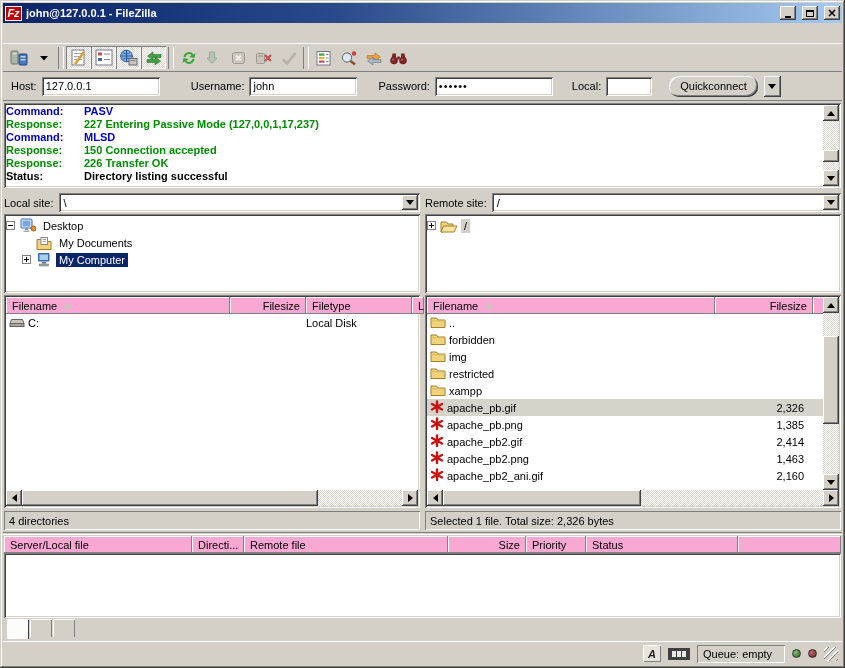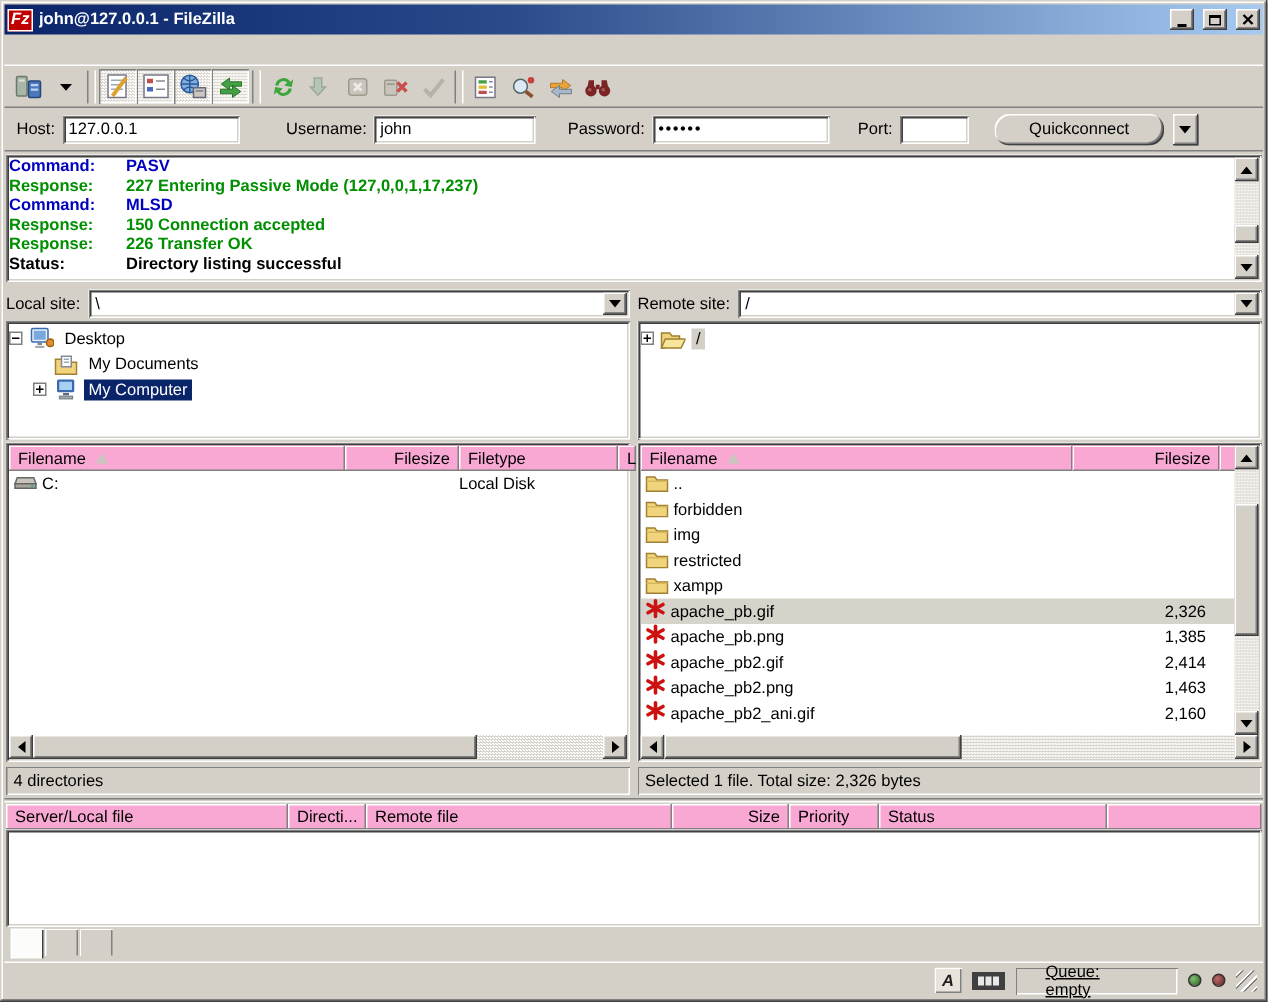--- a/index.html
+++ b/index.html
@@ -39,21 +39,21 @@
 
   
   .quickbar{height:29px;flex:0 0 auto;display:flex;align-items:center;gap:5px;padding:0 8px;border-bottom:1px solid #808080;}
   .qlabel{white-space:nowrap;}
   .qinput{height:19px;border:none;outline:none;padding:2px 4px;font:11px "Liberation Sans",sans-serif;
     box-shadow:inset 1px 1px #808080,inset -1px -1px #fff,inset 2px 2px #404040,inset -2px -2px #d4d0c8;background:#fff;}
   .qhost{width:118px;margin-right:26px;}
   .quser{width:108px;margin-right:16px;}
   .qpass{width:118px;margin-right:14px;letter-spacing:1px;}
   .qport{width:46px;margin-right:12px;}
-  .qbtn{height:21px;padding:0 23px;display:flex;align-items:center;font:11px "Liberation Sans",sans-serif;border-radius:10px;}
+  .qbtn{height:21px;padding:0 11px;display:flex;align-items:center;font:11px "Liberation Sans",sans-serif;border-radius:10px;}
   .qbtn-drop{width:17px;height:21px;display:flex;align-items:center;justify-content:center;margin-left:1px;}
   .tri-dn{width:0;height:0;border-left:4px solid transparent;border-right:4px solid transparent;border-top:5px solid #000;}
   .tri-up{width:0;height:0;border-left:4px solid transparent;border-right:4px solid transparent;border-bottom:5px solid #000;}
   .tri-lf{width:0;height:0;border-top:4px solid transparent;border-bottom:4px solid transparent;border-right:5px solid #000;}
   .tri-rt{width:0;height:0;border-top:4px solid transparent;border-bottom:4px solid transparent;border-left:5px solid #000;}
 
   
   .logpanel{height:85px;flex:0 0 auto;margin:2px 1px;display:flex;background:#fff;
     box-shadow:inset 1px 1px #808080,inset -1px -1px #fff,inset 2px 2px #404040,inset -2px -2px #d4d0c8;padding:2px;}
   .loglines{flex:1;overflow:hidden;}
@@ -127,22 +127,22 @@
   .tab.active{background:#fcfcfa;font-weight:bold;height:20px;
     box-shadow:inset 1px 1px #fff,inset -1px 0 #404040;}
 
   
   .statusbarrow{height:24px;flex:0 0 auto;display:flex;align-items:center;justify-content:flex-end;gap:7px;
     padding:0 4px;border-top:1px solid #fff;}
   .atype{width:18px;height:17px;display:flex;align-items:center;justify-content:center;
     font-style:italic;font-weight:bold;color:#222;background:#e8e4dc;box-shadow:inset 1px 1px #fff,inset -1px -1px #808080;}
   .badge{width:22px;height:12px;background:#404040;display:flex;align-items:center;justify-content:center;gap:1px;}
   .badge i{width:4px;height:6px;background:#e8e8e8;display:block;}
-  .queuebox{width:108px;height:18px;display:flex;align-items:center;padding:0 20px;
-    box-shadow:inset 1px 1px #808080,inset -1px -1px #fff;text-decoration:underline;}
+  .queuebox{width:88px;height:18px;display:flex;align-items:center;padding:0 6px;
+    box-shadow:inset 1px 1px #808080,inset -1px -1px #fff;}
   .led{width:9px;height:9px;border-radius:50%;border:1px solid #333;}
   .led.green{background:radial-gradient(circle at 35% 35%,#7fbf6f,#2e5e24);}
   .led.red{background:radial-gradient(circle at 35% 35%,#c06a6a,#5e2424);}
   .grip{width:14px;height:14px;background:
     repeating-linear-gradient(135deg,transparent 0 2px,#fff 2px 3px,#808080 3px 4px,transparent 4px 5px);}
 </style>
 </head>
 <body>
 
 <div class="window">
@@ -320,21 +320,21 @@
       </span>
     </div>
 
   <div class="quickbar">
     <span class="qlabel">Host:</span>
     <input class="qinput qhost" value="127.0.0.1" style="">
     <span class="qlabel">Username:</span>
     <input class="qinput quser" value="john" style="">
     <span class="qlabel">Password:</span>
     <input class="qinput qpass" value="••••••" style="">
-    <span class="qlabel">Port:</span>
+    <span class="qlabel">Local:</span>
     <input class="qinput qport" value="" style="">
     <span class="qbtn raised">Quickconnect</span>
     <span class="qbtn-drop raised">
         <span class="tri-dn"></span>
       </span>
   </div>
 
   <div class="logpanel">
     <div class="loglines">
 

